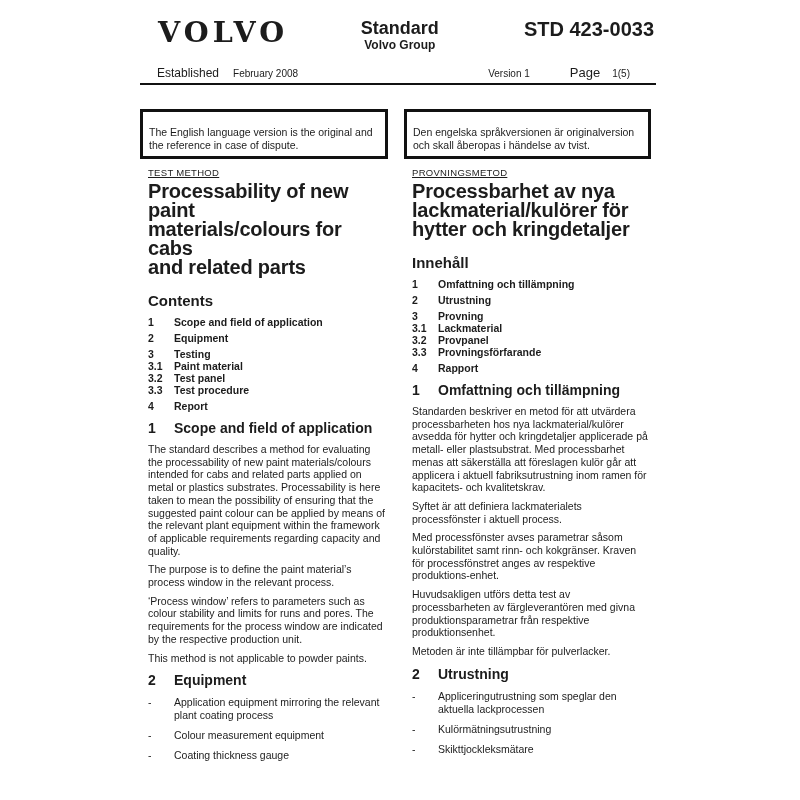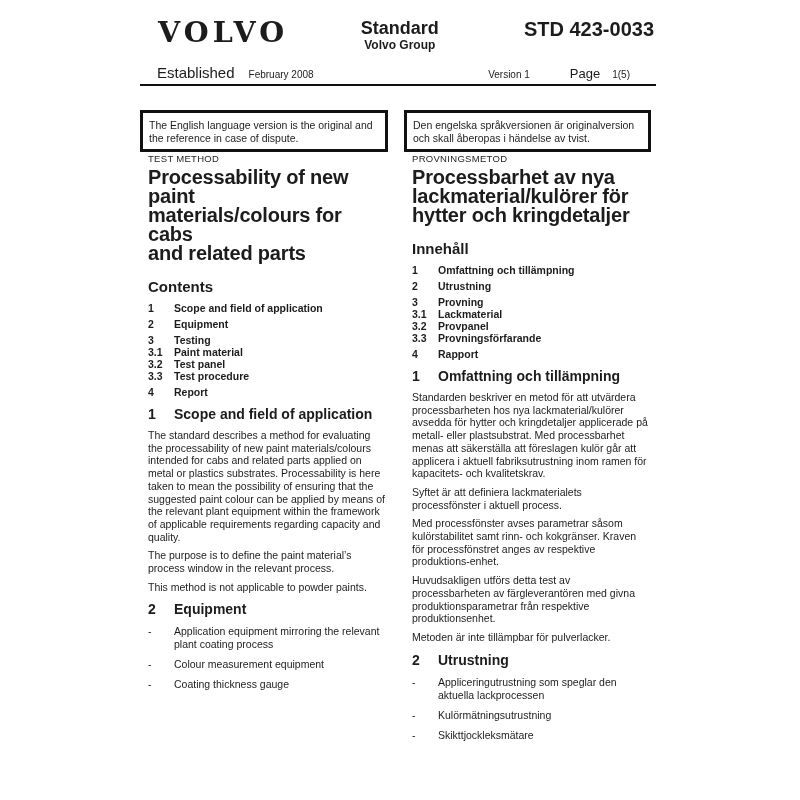--- a/index.html
+++ b/index.html
@@ -37,49 +37,50 @@
   .doc-number {
     font-size: 20px; font-weight: bold; line-height: 22px;
     white-space: nowrap;
     margin-right: 2px;
   }
   .header-meta {
     display: flex; align-items: baseline;
     margin-top: 5px;
     font-size: 10px; line-height: 12px;
   }
-  .lbl-established { margin-left: 17px; font-size: 15px; }
+  .lbl-established { margin-left: 17px; font-size: 12px; }
   .val-established { margin-left: 14px; }
   .meta-spacer { flex: 1; }
   .val-version { margin-right: 40px; }
   .lbl-page { margin-right: 12px; font-size: 13px; }
   .val-page { margin-right: 26px; }
   .rule { border: none; border-top: 2px solid #111; margin: 3px 0 0 0; }
 
   
   .columns {
     display: grid;
     grid-template-columns: 248px 247px;
     column-gap: 16px;
     margin-top: 24px;
   }
   .notice {
     border: 3px solid #111;
-    padding: 6px 6px 4px 6px;
+    padding: 14px 6px 4px 6px;
     font-size: 10.5px;
     line-height: 13px;
     min-height: 38px;
   }
   .col-body { padding-left: 8px; padding-right: 2px; }
 
   .eyebrow {
-    margin-top: 1px;
+    margin-top: 8px;
     font-size: 9.5px;
     line-height: 11px;
     letter-spacing: 0.3px;
+    text-decoration: underline;
   }
   .title {
     margin: 4px 0 0 0;
     font-size: 20px;
     line-height: 19px;
     font-weight: bold;
     letter-spacing: -0.2px;
     white-space: pre-line;
   }
   .contents-h { margin: 15px 0 0 0; font-size: 15px; line-height: 17px; font-weight: bold; }
@@ -175,20 +176,21 @@
             </div>
         </div>
 
         <div class="section">
           <h3 class="sec-h">
               <span class="sec-num">1</span>
               <span>Scope and field of application</span>
             </h3>
           <p class="para first">The standard describes a method for evaluating the processability of new paint materials/colours intended for cabs and related parts applied on metal or plastics substrates. Processability is here taken to mean the possibility of ensuring that the suggested paint colour can be applied by means of the relevant plant equipment within the framework of applicable requirements regarding capacity and quality.</p>
           <p class="para">The purpose is to define the paint material’s process window in the relevant process.</p>
+          <p class="para">‘Process window’ refers to parameters such as colour stability and limits for runs and pores. The requirements for the process window are indicated by the respective production unit.</p>
           <p class="para">This method is not applicable to powder paints.</p>
         </div>
 
         <div class="section">
           <h3 class="sec-h">
               <span class="sec-num">2</span>
               <span>Equipment</span>
             </h3>
           <div class="bullets">
             <div class="bullet">

